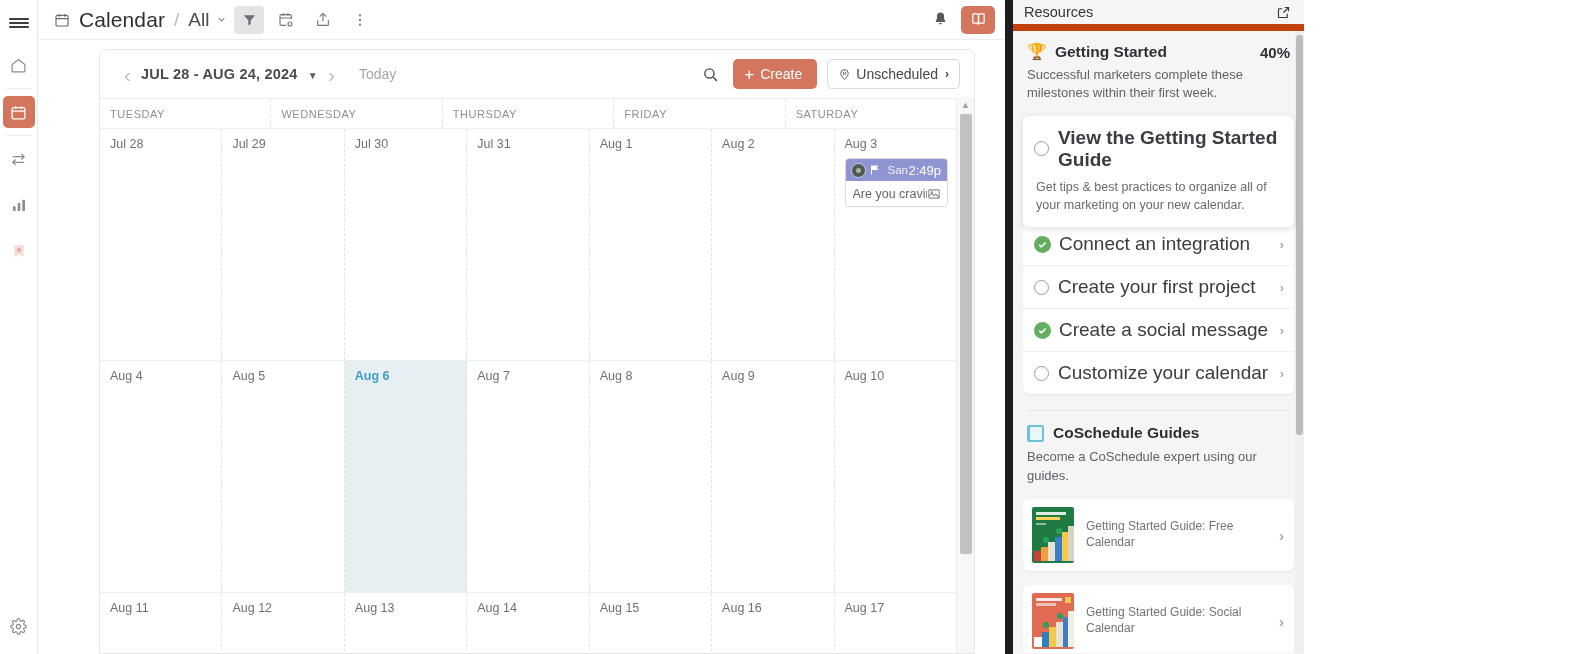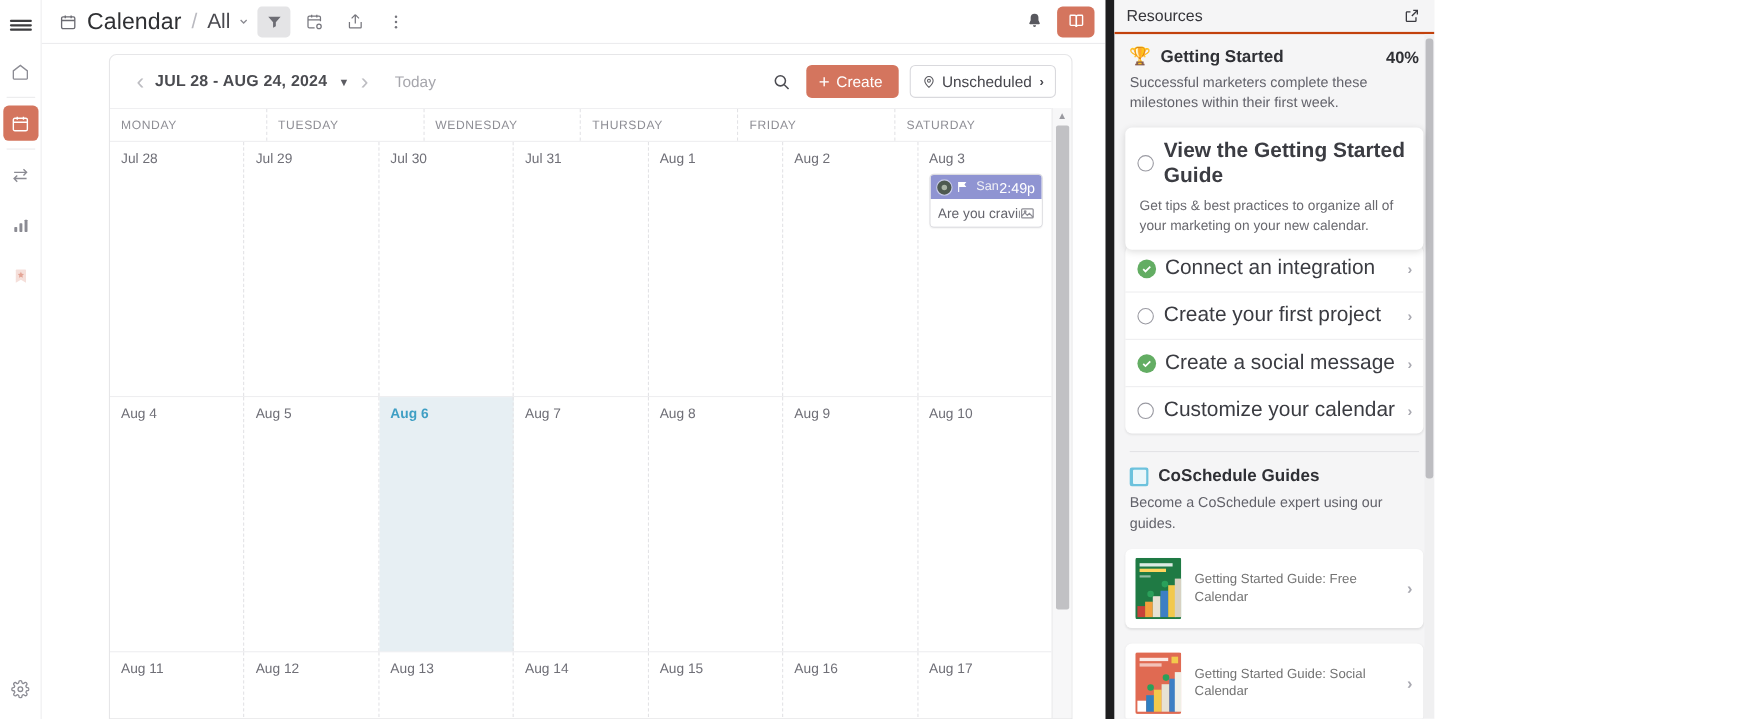--- a/index.html
+++ b/index.html
@@ -141,21 +141,21 @@
   .vscroll .arrow { color:#9a9aa0; font-size:9px; text-align:center; line-height:14px; }
   .vthumb { position:absolute; left:3px; top:16px; width:12px; height: 440px; background:#c1c1c4; border-radius:2px;}
 
   
   .rpanel {
     width: 299px; flex: 0 0 299px; height: 654px; background: #f5f5f6;
     border-left: 8px solid #1d1d1f; position: relative; overflow: hidden;
   }
   .rp-head {
     height: 31px; background:#f5f5f6; display:flex; align-items:center;
-    padding: 0 13px 0 11px; border-bottom: 2px solid #c2410c;
+    padding: 0 13px 0 11px; border-bottom: 7px solid #c2410c;
   }
   .rp-title { font-size: 14.5px; color:#35353a; }
   .rp-ext { margin-left:auto; color:#3a3a40; cursor:pointer; display:flex;}
   .rp-body { height: 622px; position:relative; overflow:hidden; }
   .rp-scroll { padding: 0 10px 0 10px; }
 
   .gs-head { display:flex; align-items:center; padding: 12px 4px 0 4px;}
   .gs-trophy { font-size: 16px; margin-right: 8px; line-height:1; }
   .gs-title { font-size: 15.5px; font-weight: 700; color:#2f3035; }
   .gs-pct { margin-left:auto; font-size: 15px; font-weight:700; color:#2f3035; }
@@ -346,21 +346,20 @@
               <span>Unscheduled</span>
               <span class="chev">›</span>
             </button>
           </div>
         </div>
 
         <div class="gridscroll">
           <div class="gridinner">
 
             <div class="dowrow">
-              <div class="dow">MONDAY</div>
               <div class="dow">TUESDAY</div>
               <div class="dow">WEDNESDAY</div>
               <div class="dow">THURSDAY</div>
               <div class="dow">FRIDAY</div>
               <div class="dow">SATURDAY</div>
             </div>
 
             <div class="weekrow row-h1">
               <div class="daycell">
                   <div class="daynum">Jul 28</div>

